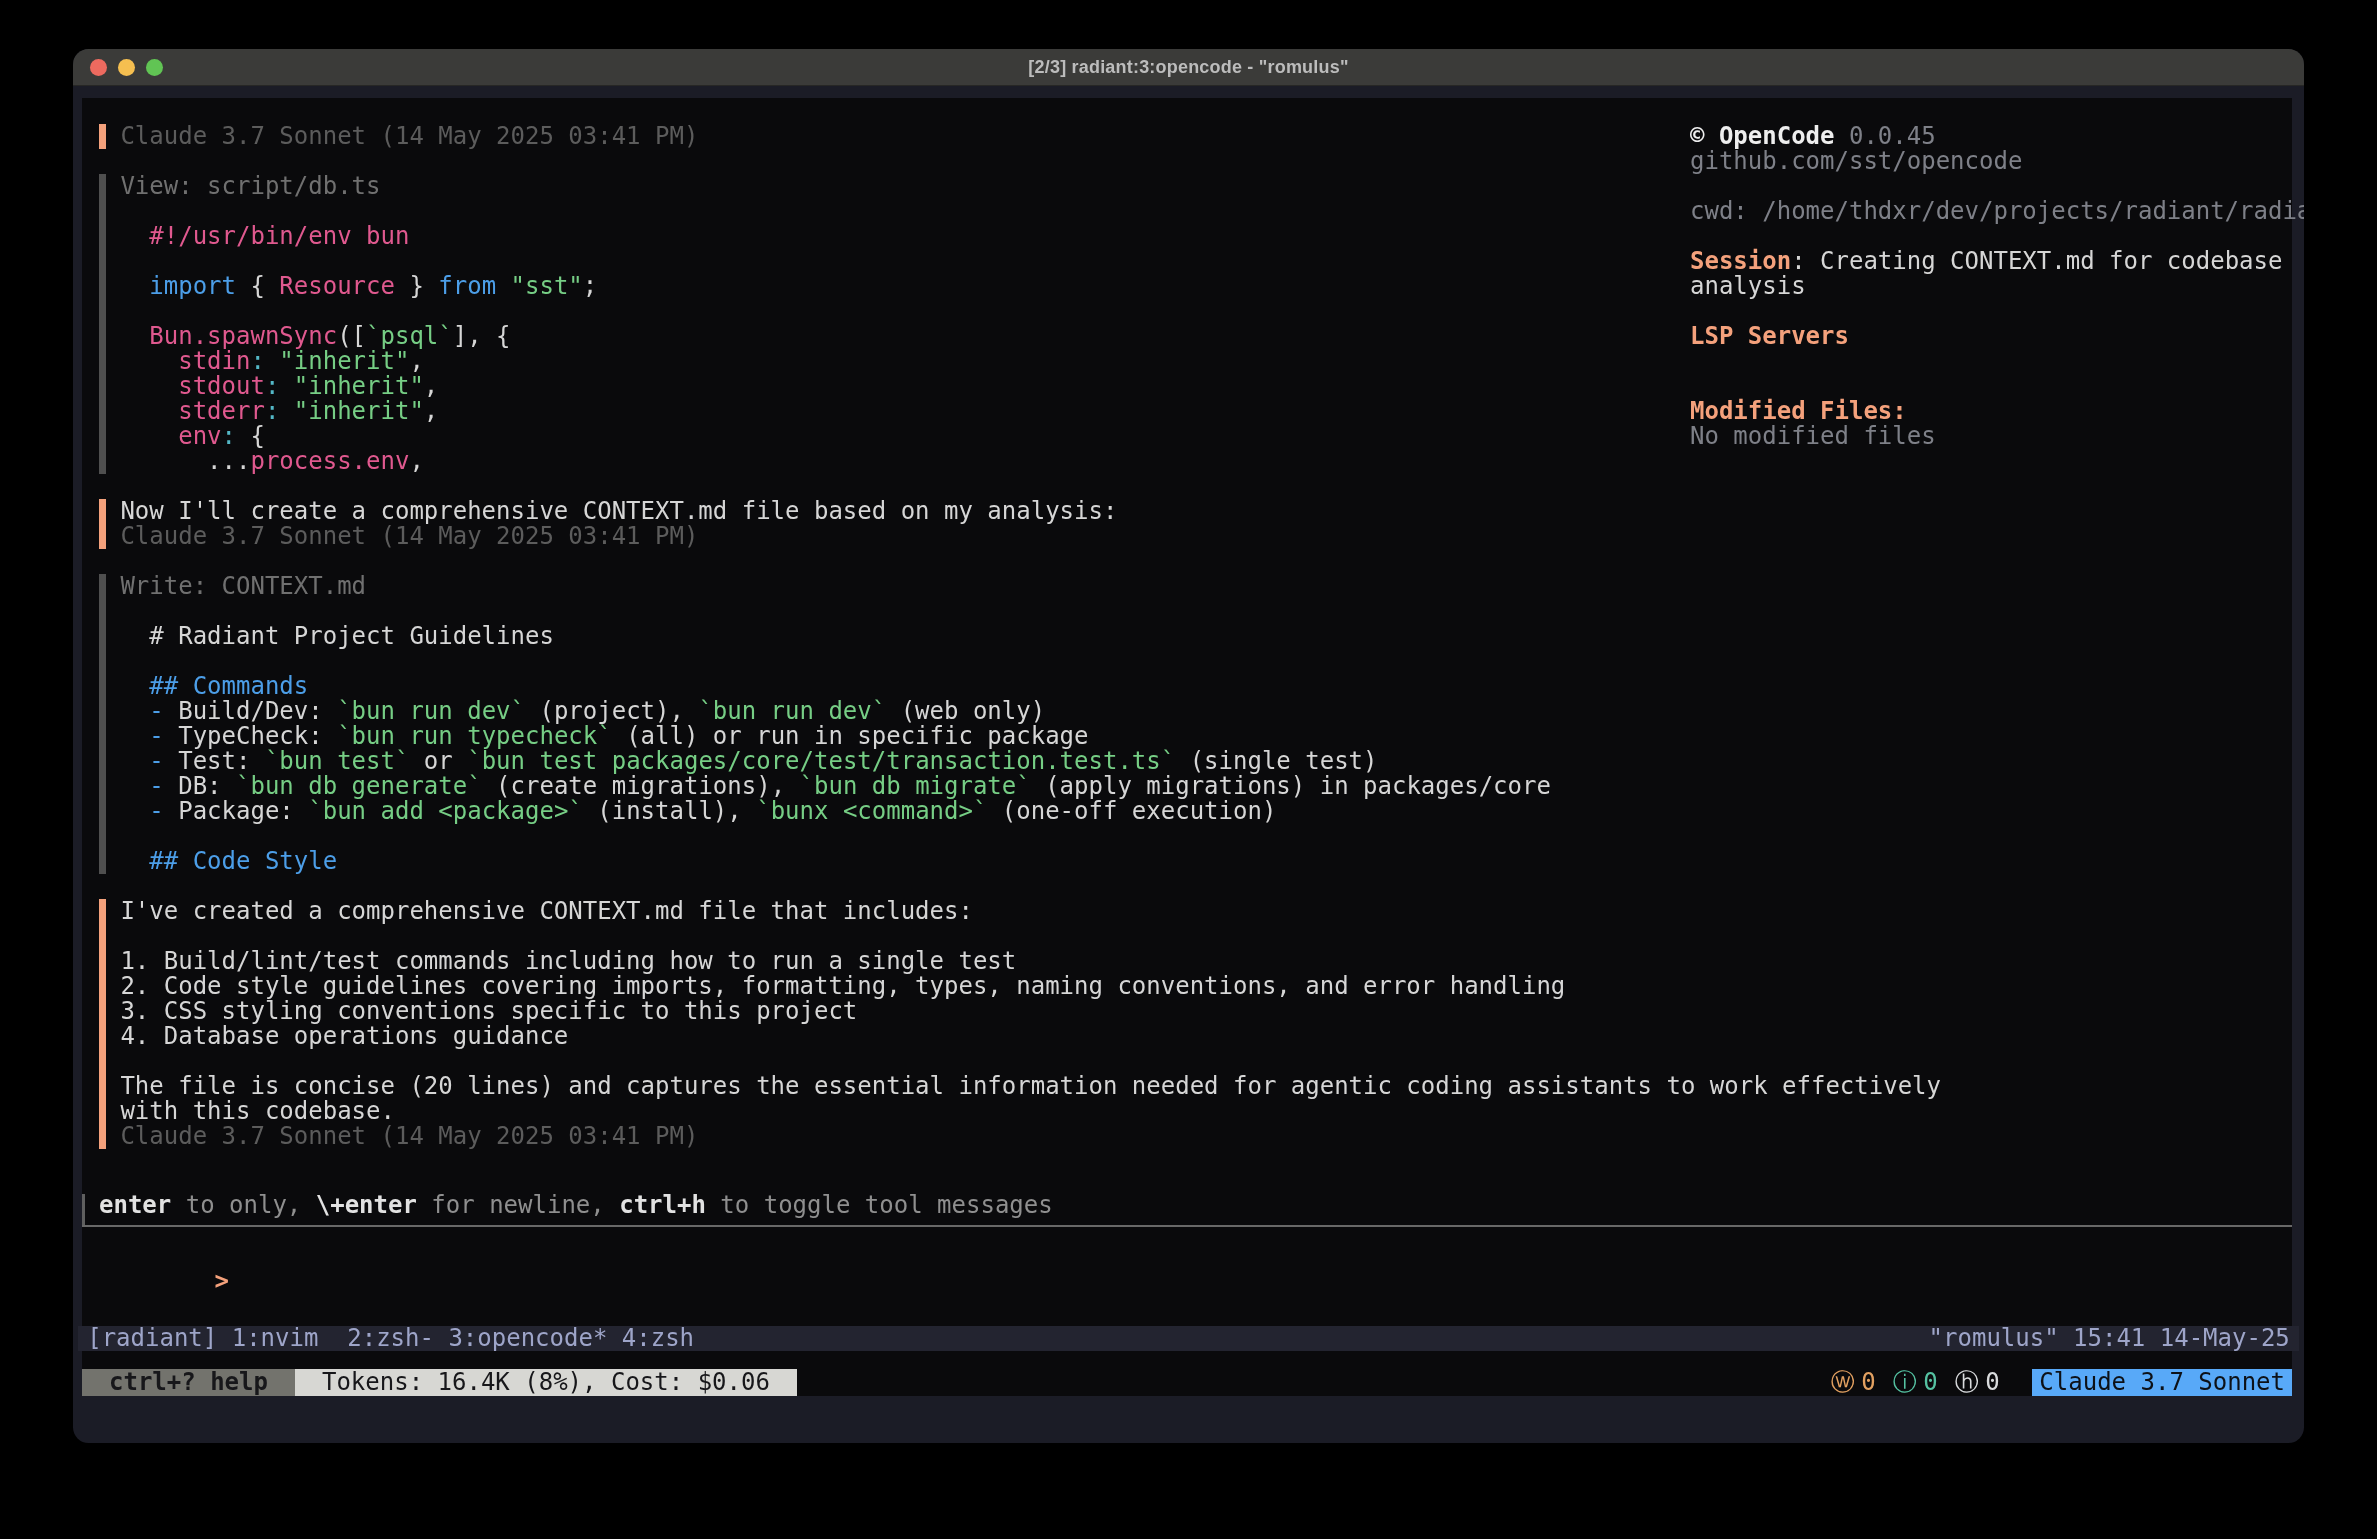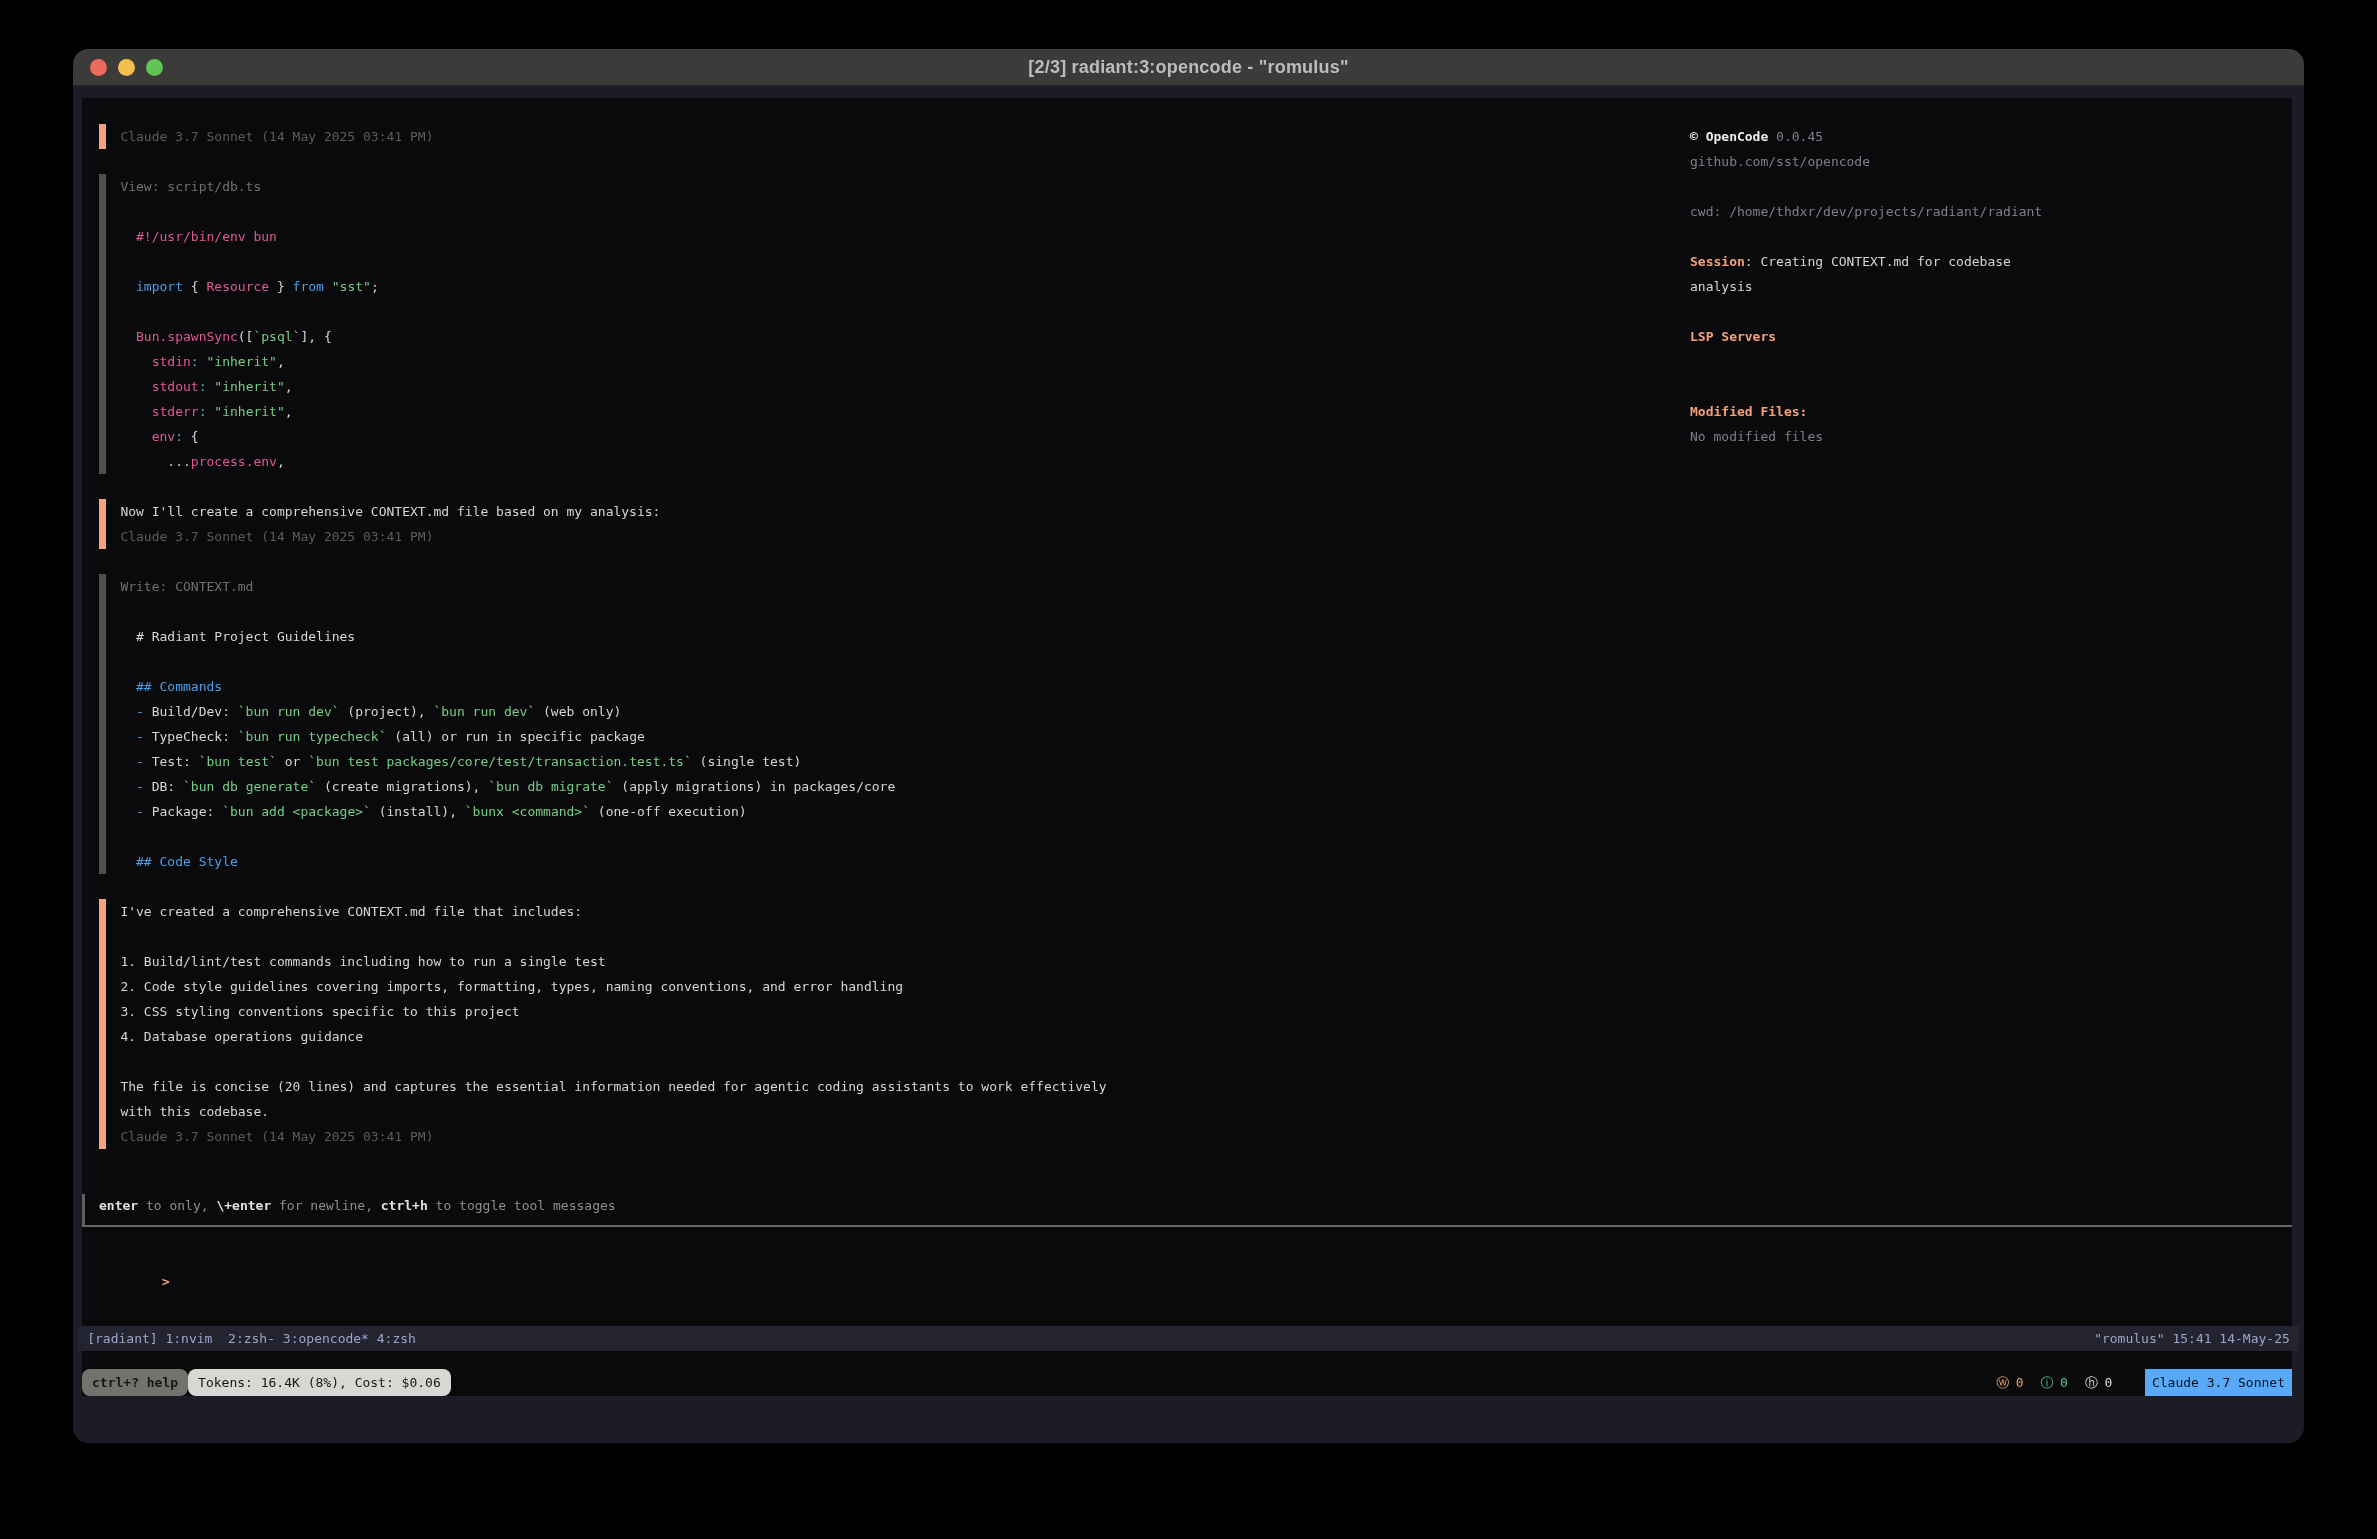--- a/index.html
+++ b/index.html
@@ -22,21 +22,21 @@
   .tl { width:17px; height:17px; border-radius:50%; display:inline-block; }
   .tl-red   { background:var(--c-traffic_red); }
   .tl-yellow{ background:var(--c-traffic_yellow); }
   .tl-green { background:var(--c-traffic_green); }
   .title {
     font-family:"Liberation Sans","DejaVu Sans",sans-serif; font-weight:bold;
     font-size:18px; color:var(--c-title_fg); letter-spacing:0.2px;
   }
   .term {
     position:absolute; left:0; right:0; top:37px; bottom:0;
-    font-size:13px; line-height:25px; white-space:pre;
+    font-size:24px; line-height:25px; white-space:pre;
   }
   .panel {
     position:absolute; left:9px; top:11.7px; width:2210px; height:1298px;
     background:var(--c-panel_bg);
   }
   .conversation { position:absolute; left:17px; top:26px; width:1579px; }
   .block { border-left:7.8px solid; padding-left:14.4px; margin-bottom:25px; }
   .accent-salmon { border-color:var(--c-salmon); }
   .accent-gray   { border-color:var(--c-border_gray); }
   .line { height:25px; white-space:pre; }
@@ -57,21 +57,21 @@
   .composer-gutter { position:absolute; left:0; top:1096px; width:3.3px; height:33px; background:#5f5f5f; }
   .composer-help { position:absolute; left:17px; top:1095px; }
   .divider { position:absolute; left:0; right:0; top:1127px; height:2.6px; background:var(--c-divider); }
   .prompt-row { position:absolute; left:17px; top:1146px; right:13px; height:25px; }
   .prompt-char { color:var(--c-salmon); font-weight:bold; }
   .statusbar {
     position:absolute; left:0; right:0; bottom:0; height:27px;
     display:flex; justify-content:space-between; align-items:stretch;
   }
   .sb-left { display:flex; align-items:stretch; }
-  .badge { display:inline-flex; align-items:center; padding:0 10px;border-radius:8px; }
+  .badge { display:inline-flex; align-items:center; padding:0 27px; }
   .badge-help   { background:var(--c-badge_help_bg); color:var(--c-badge_help_fg); font-weight:bold; }
   .badge-tokens { background:var(--c-badge_tokens_bg); color:var(--c-badge_tokens_fg); }
   .sb-right { display:flex; align-items:stretch; }
   .diagnostics { display:flex; align-items:center; margin-right:15.7px; }
   .diag-item { margin-right:17px; }
   .diag-glyph { margin-right:6.5px; }
   .diag-warn { color:var(--c-warn); }
   .diag-info { color:var(--c-info); }
   .diag-hint { color:var(--c-hint); }
   .model-badge {

